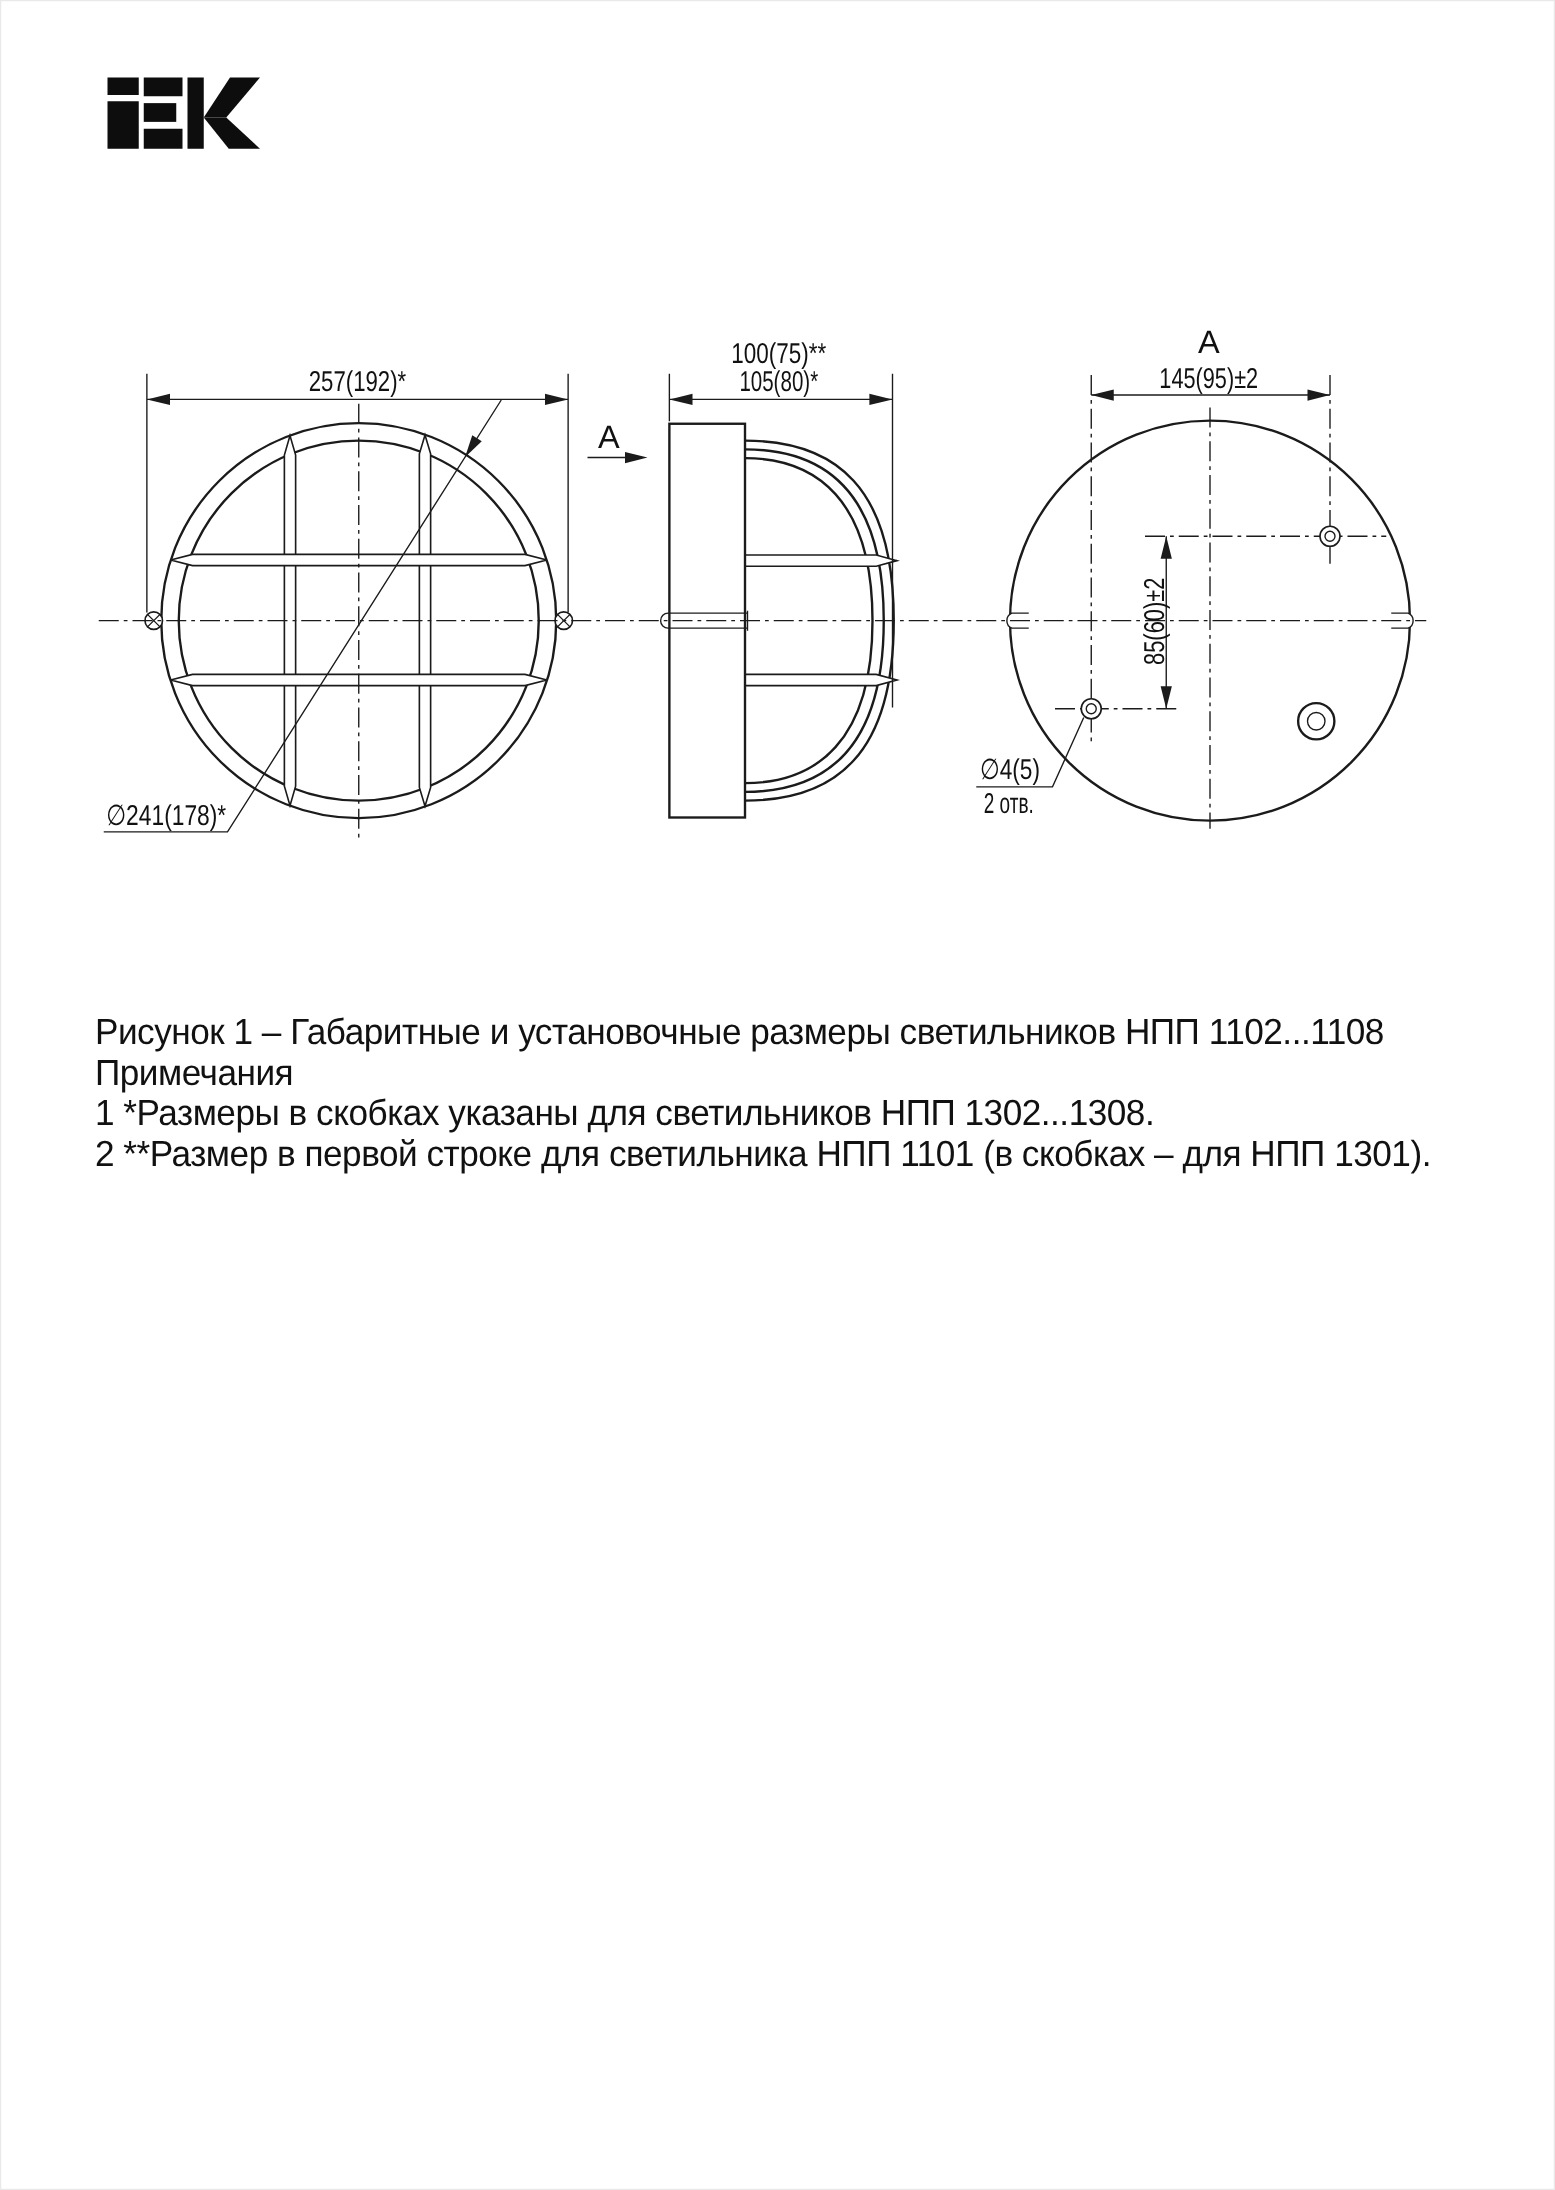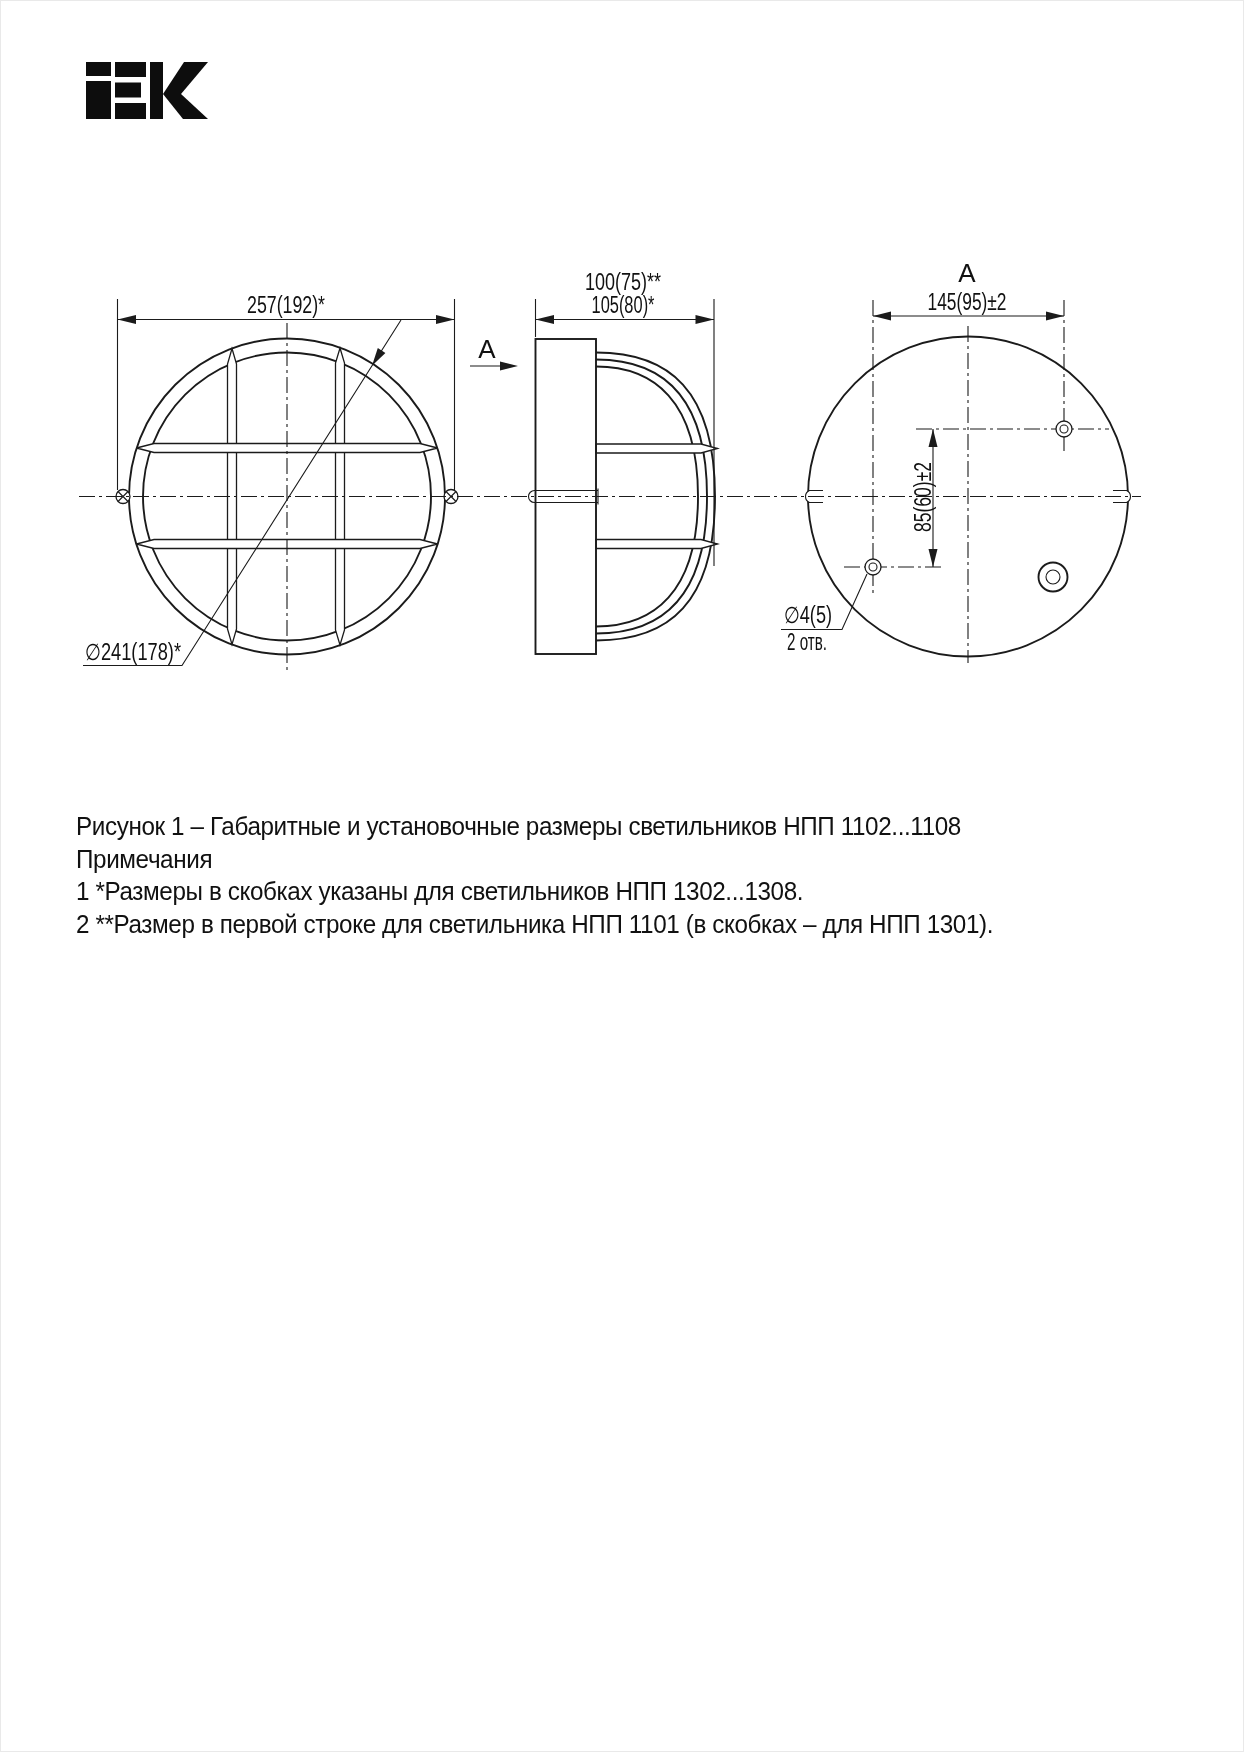--- a/index.html
+++ b/index.html
@@ -20,21 +20,21 @@
   .tl{fill:none;stroke:#1b1b1b;stroke-width:1.1;}           
   .cl{fill:none;stroke:#1b1b1b;stroke-width:1.1;stroke-dasharray:16 4 3 4;} 
   .wf{fill:#ffffff;stroke:#1b1b1b;stroke-width:1.3;}        
   .mask{fill:#ffffff;stroke:none;}
   .ar{fill:#1b1b1b;stroke:none;}                            
   .dt{font-family:"Liberation Sans",sans-serif;font-size:23px;fill:#111;}
   .dt-big{font-family:"Liberation Sans",sans-serif;font-size:26px;fill:#111;}
 
   .caption{
     position:absolute;left:75px;top:809px;width:1000px;
-    font-size:25px;line-height:32.5px;color:#111;
+    font-size:29px;line-height:32.5px;color:#111;
     letter-spacing:-0.4px;
   }
   .caption div{white-space:nowrap;transform:scaleX(0.97);transform-origin:left center;}
 </style>
 </head>
 <body>
 
 <div class="page">
 
   <svg class="logo-svg" viewBox="0 0 124 60" role="img" aria-label="IEK">

